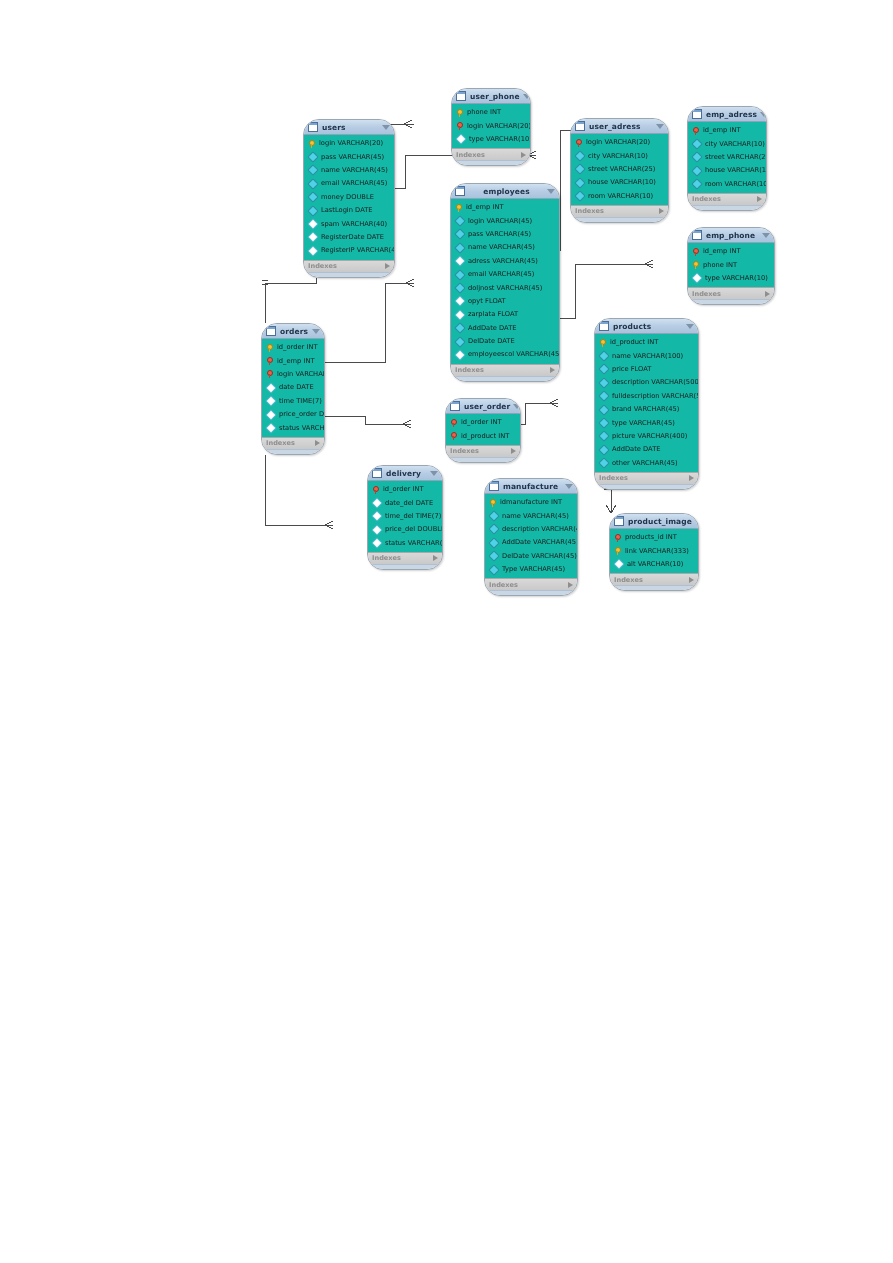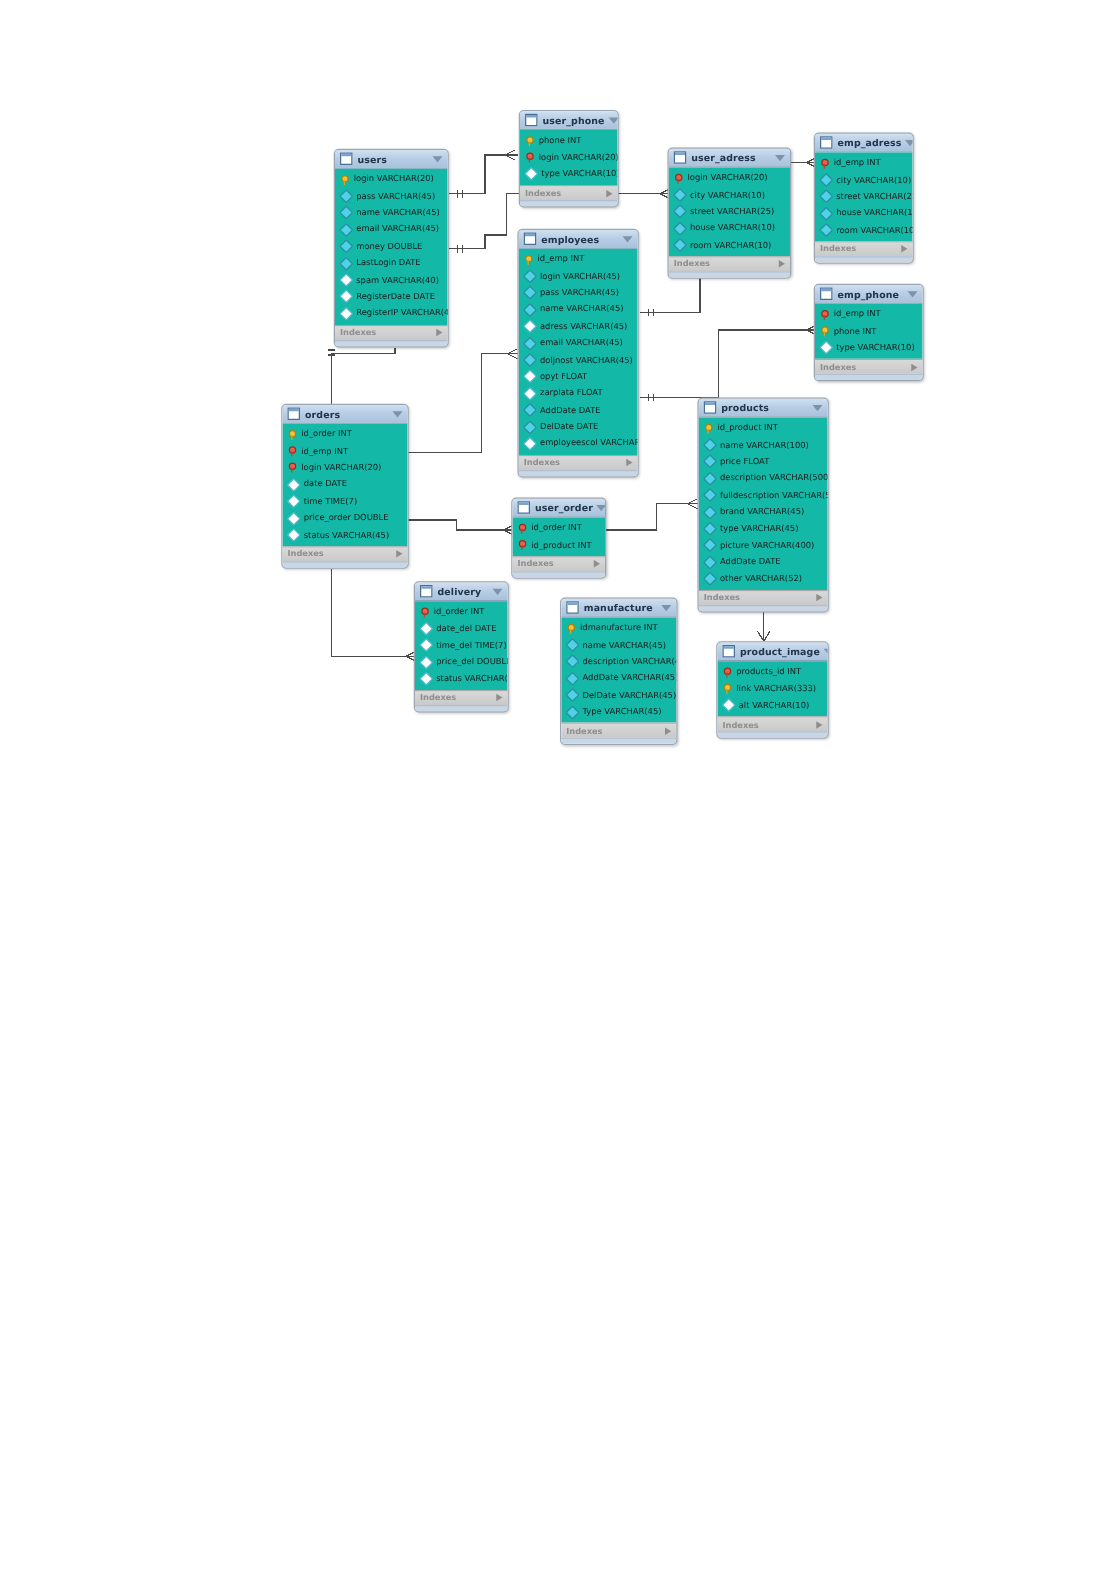--- a/index.html
+++ b/index.html
@@ -8,25 +8,26 @@
     font-family:"DejaVu Sans","Liberation Sans",sans-serif;
     position:relative;overflow:hidden;
   }
   #canvas{position:absolute;left:0;top:0;width:893px;height:1263px;}
   svg.links{position:absolute;left:0;top:0;width:893px;height:1263px;pointer-events:none;}
 
   .table{
     position:absolute;
     background:#ffffff;
     border:1px solid #9aa6b2;
-    border-radius:4px;
+    border-radius:16px;
     box-shadow:1px 1px 2px rgba(0,0,0,.18);
     box-sizing:border-box;
     overflow:hidden;
     z-index:5;
+    margin-left:36px;
   }
   .tbl-header{
     height:15px;
     background:linear-gradient(to bottom,#cfe0f0 0%,#b7cde4 50%,#a9c2dd 100%);
     border-bottom:1px solid #8fa3b8;
     display:flex;align-items:center;
     padding:0 4px;
     box-sizing:border-box;
   }
   .tbl-icon{
@@ -323,21 +324,21 @@
           <span class="col-mark mk-null"></span>
           <span class="col-text">type VARCHAR(10)</span>
         </div>
       </div>
       <div class="tbl-footer">
         <span class="footer-label">Indexes</span>
         <span class="footer-arrow"></span>
       </div>
       <div class="tbl-shadowbar"></div>
     </div>
-    <div class="table" style="left: 414px; top: 183px; width: 97px;">
+    <div class="table" style="left: 414px; top: 183px; width: 110px; text-align: center;">
       <div class="tbl-header">
         <span class="tbl-icon"></span>
         <span class="tbl-title">employees</span>
         <span class="tbl-caret"></span>
       </div>
       <div class="cols">
         <div class="col">
           <span class="col-mark mk-pk"></span>
           <span class="col-text">id_emp INT</span>
         </div>
@@ -385,21 +386,21 @@
           <span class="col-mark mk-null"></span>
           <span class="col-text">employeescol VARCHAR(45)</span>
         </div>
       </div>
       <div class="tbl-footer">
         <span class="footer-label">Indexes</span>
         <span class="footer-arrow"></span>
       </div>
       <div class="tbl-shadowbar"></div>
     </div>
-    <div class="table" style="left: 225px; top: 323px; width: 102px;">
+    <div class="table" style="left: 225px; top: 323px; width: 64px;">
       <div class="tbl-header">
         <span class="tbl-icon"></span>
         <span class="tbl-title">orders</span>
         <span class="tbl-caret"></span>
       </div>
       <div class="cols">
         <div class="col">
           <span class="col-mark mk-pk"></span>
           <span class="col-text">id_order INT</span>
         </div>
@@ -566,21 +567,21 @@
         <div class="col">
           <span class="col-mark mk-nn"></span>
           <span class="col-text">picture VARCHAR(400)</span>
         </div>
         <div class="col">
           <span class="col-mark mk-nn"></span>
           <span class="col-text">AddDate DATE</span>
         </div>
         <div class="col">
           <span class="col-mark mk-nn"></span>
-          <span class="col-text">other VARCHAR(52)</span>
+          <span class="col-text">other VARCHAR(45)</span>
         </div>
       </div>
       <div class="tbl-footer">
         <span class="footer-label">Indexes</span>
         <span class="footer-arrow"></span>
       </div>
       <div class="tbl-shadowbar"></div>
     </div>
     <div class="table" style="left: 573px; top: 513px; width: 90px;">
       <div class="tbl-header">

